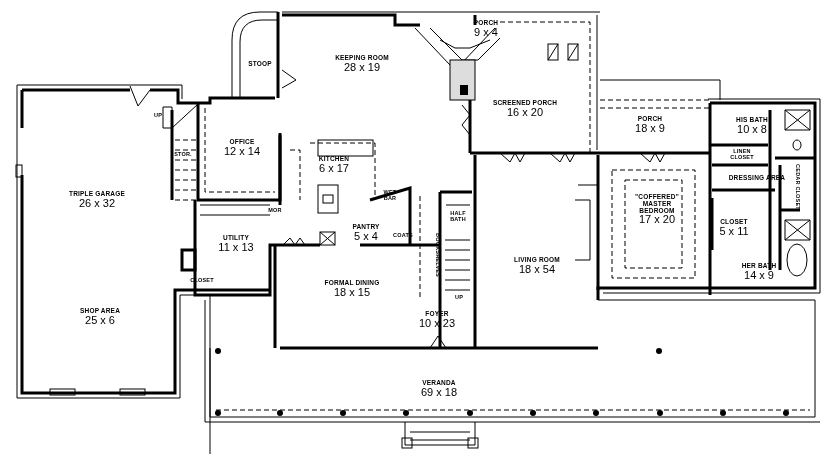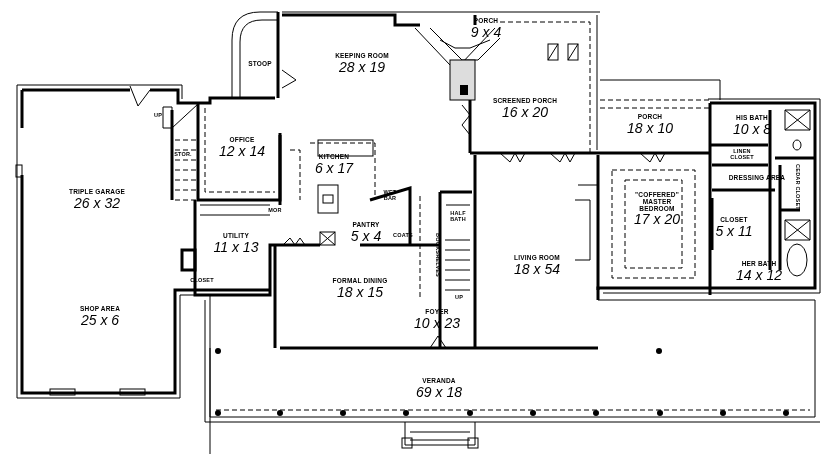--- a/index.html
+++ b/index.html
@@ -3,21 +3,21 @@
 <meta charset="utf-8">
 <style>
   html,body{margin:0;padding:0;background:#ffffff;}
   body{width:825px;height:454px;overflow:hidden;position:relative;font-family:"Liberation Sans",sans-serif;}
   #plan{position:absolute;left:0;top:0;width:825px;height:454px;}
   .wall{stroke:#000;stroke-width:3;fill:none;}
   .thin{stroke:#000;stroke-width:1;fill:none;}
   .dash{stroke:#000;stroke-width:1;fill:none;stroke-dasharray:5,3;}
   .label{position:absolute;text-align:center;color:#000;line-height:1.05;transform:translate(-50%,-50%);white-space:nowrap;}
   .label .n{font-weight:bold;font-size:6.5px;letter-spacing:0.2px;display:block;}
-  .label .d{font-size:14px;display:block;font-style:italic;}
+  .label .d{font-size:11px;display:block;}
   .small .n{font-size:5.5px;}
   .vert{transform:translate(-50%,-50%) rotate(90deg);}
 </style>
 </head>
 <body>
 
 <svg id="plan" viewBox="0 0 825 454" xmlns="http://www.w3.org/2000/svg">
 
   <g>
     <path class="wall" d="M22 90 L130 90 M150 90 L178 90 L178 103 L210 103 L210 98 L275 98"></path>
@@ -162,21 +162,21 @@
   <div class="label" style="left:486px;top:29px">
       <span class="n">PORCH</span>
       <span class="d">9 x 4</span>
     </div>
   <div class="label" style="left:525px;top:109px">
       <span class="n">SCREENED PORCH</span>
       <span class="d">16 x 20</span>
     </div>
   <div class="label" style="left:650px;top:125px">
       <span class="n">PORCH</span>
-      <span class="d">18 x 10</span>
+      <span class="d">18 x 9</span>
     </div>
   <div class="label" style="left:752px;top:126px">
       <span class="n">HIS BATH</span>
       <span class="d">10 x 8</span>
     </div>
   <div class="label small" style="left:742px;top:155px;width:40px;white-space:normal">
       <span class="n">LINEN CLOSET</span>
     </div>
   <div class="label" style="left:757px;top:178px">
       <span class="n">DRESSING AREA</span>
@@ -215,39 +215,39 @@
   <div class="label small" style="left:458px;top:217px;width:22px;white-space:normal">
       <span class="n">HALF BATH</span>
     </div>
   <div class="label" style="left:236px;top:244px">
       <span class="n">UTILITY</span>
       <span class="d">11 x 13</span>
     </div>
   <div class="label small" style="left:202px;top:281px">
       <span class="n">CLOSET</span>
     </div>
-  <div class="label" style="left:360px;top:289px">
+  <div class="label" style="left:352px;top:289px">
       <span class="n">FORMAL DINING</span>
       <span class="d">18 x 15</span>
     </div>
   <div class="label" style="left:537px;top:266px">
       <span class="n">LIVING ROOM</span>
       <span class="d">18 x 54</span>
     </div>
   <div class="label" style="left:657px;top:210px;width:62px;white-space:normal">
       <span class="n">"COFFERED" MASTER BEDROOM</span>
       <span class="d">17 x 20</span>
     </div>
   <div class="label" style="left:734px;top:228px">
       <span class="n">CLOSET</span>
       <span class="d">5 x 11</span>
     </div>
   <div class="label" style="left:759px;top:272px">
       <span class="n">HER BATH</span>
-      <span class="d">14 x 12</span>
+      <span class="d">14 x 9</span>
     </div>
   <div class="label" style="left:100px;top:317px">
       <span class="n">SHOP AREA</span>
       <span class="d">25 x 6</span>
     </div>
   <div class="label" style="left:437px;top:320px">
       <span class="n">FOYER</span>
       <span class="d">10 x 23</span>
     </div>
   <div class="label" style="left:439px;top:389px">

